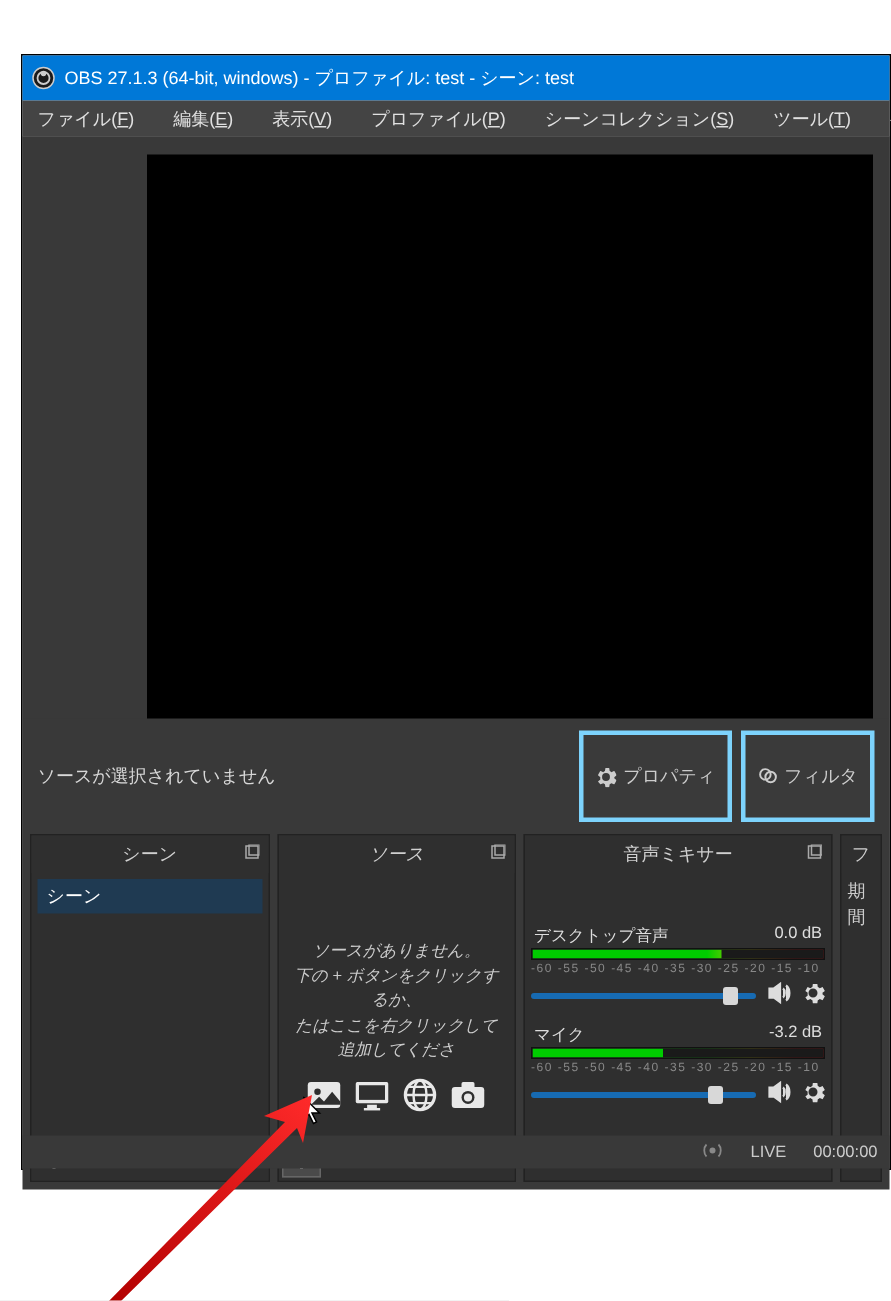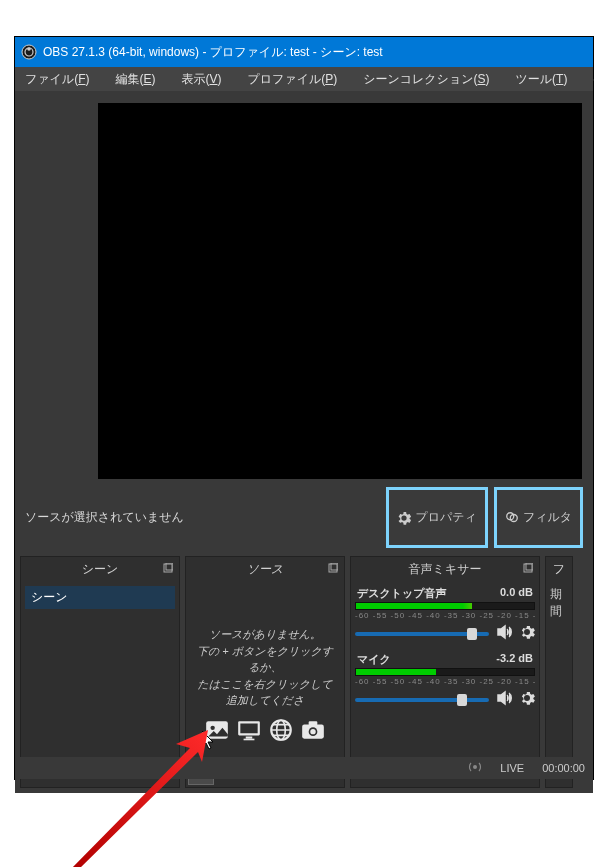--- a/index.html
+++ b/index.html
@@ -36,23 +36,23 @@
 .tool-btn.highlight { background: #4a4a4a; border: 1px solid #666; }
 
 .scene-panel { width: 160px; height: 232px; }
 .scene-item { background: #1f3a52; color: #fff; padding: 3px 6px; font-size: 12px; }
 
 .source-panel { width: 160px; height: 232px; font-style: italic; }
 .source-empty { text-align: center; color: #ccc; font-size: 11px; padding: 40px 4px 8px 4px; line-height: 1.5; }
 .source-icons { display: flex; justify-content: center; gap: 6px; margin-top: 8px; }
 .source-icons svg { width: 26px; height: 26px; fill: #e8e8e8; }
 
-.mixer-panel { width: 190px; height: 232px; }
+.mixer-panel { width: 206px; height: 232px; gap: 30px; }
 .mixer-track { margin-bottom: 8px; }
-.mixer-label-row { display: flex; justify-content: space-between; font-size: 11px; color: #ddd; padding: 0 2px 1px 2px; font-weight: bold; }
+.mixer-label-row { display: flex; justify-content: space-between; font-size: 11px; color: #ddd; padding: 0 2px 1px 2px; }
 .meter-bar { height: 8px; background: #0a0; background: linear-gradient(to right, #0c0 0%, #0c0 60%, #cc0 75%, #c00 90%); position: relative; border: 1px solid #111; }
 .meter-bar::after { content: ''; position: absolute; top: 0; bottom: 0; right: 0; width: 35%; background: #1a1a1a; }
 .meter-bar.mic::after { width: 55%; }
 .scale { font-size: 8px; color: #888; text-align: justify; padding: 1px 0; letter-spacing: 1px; white-space: nowrap; overflow: hidden; }
 .slider-row { display: flex; align-items: center; gap: 6px; margin-top: 2px; }
 .slider { flex: 1; height: 4px; background: #176bb3; position: relative; border-radius: 2px; }
 .slider-thumb { position: absolute; right: 12px; top: -4px; width: 10px; height: 12px; background: #d8d8d8; border-radius: 2px; }
 .speaker-icon { color: #ddd; cursor: pointer; }
 .gear-icon { color: #ddd; cursor: pointer; }
 

